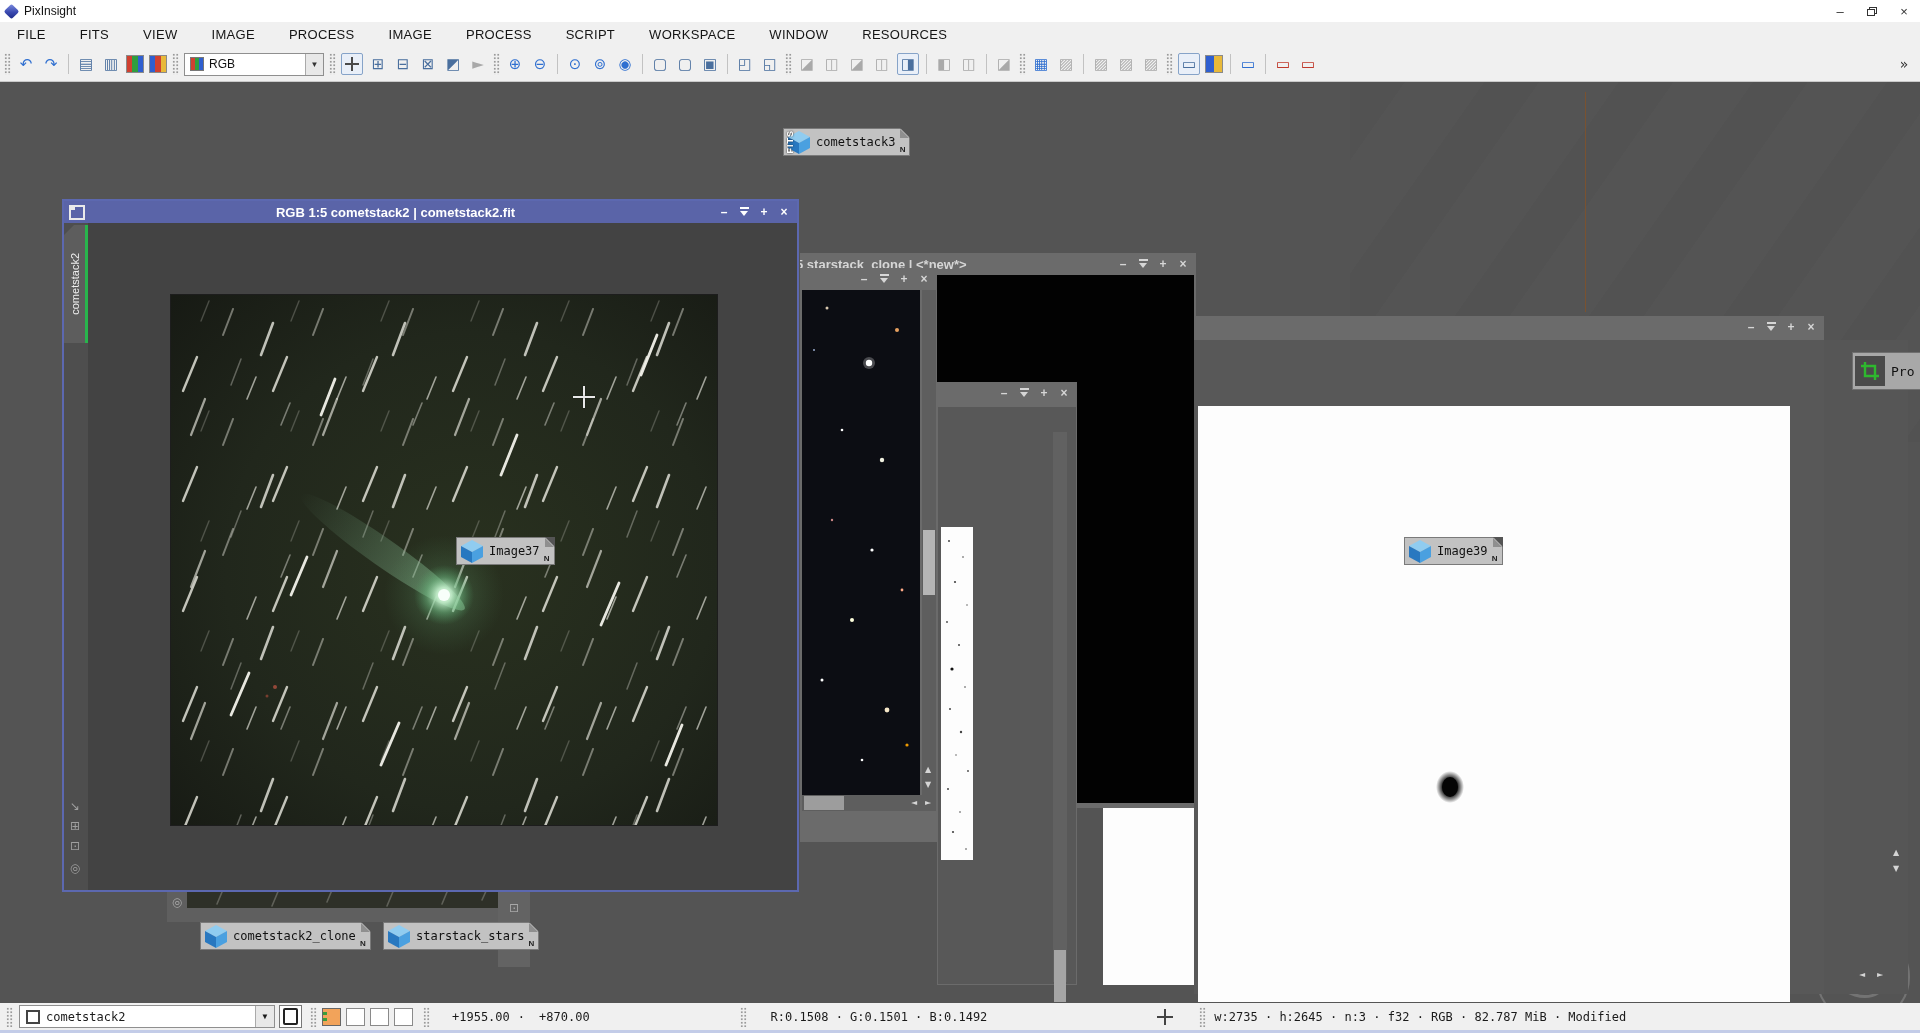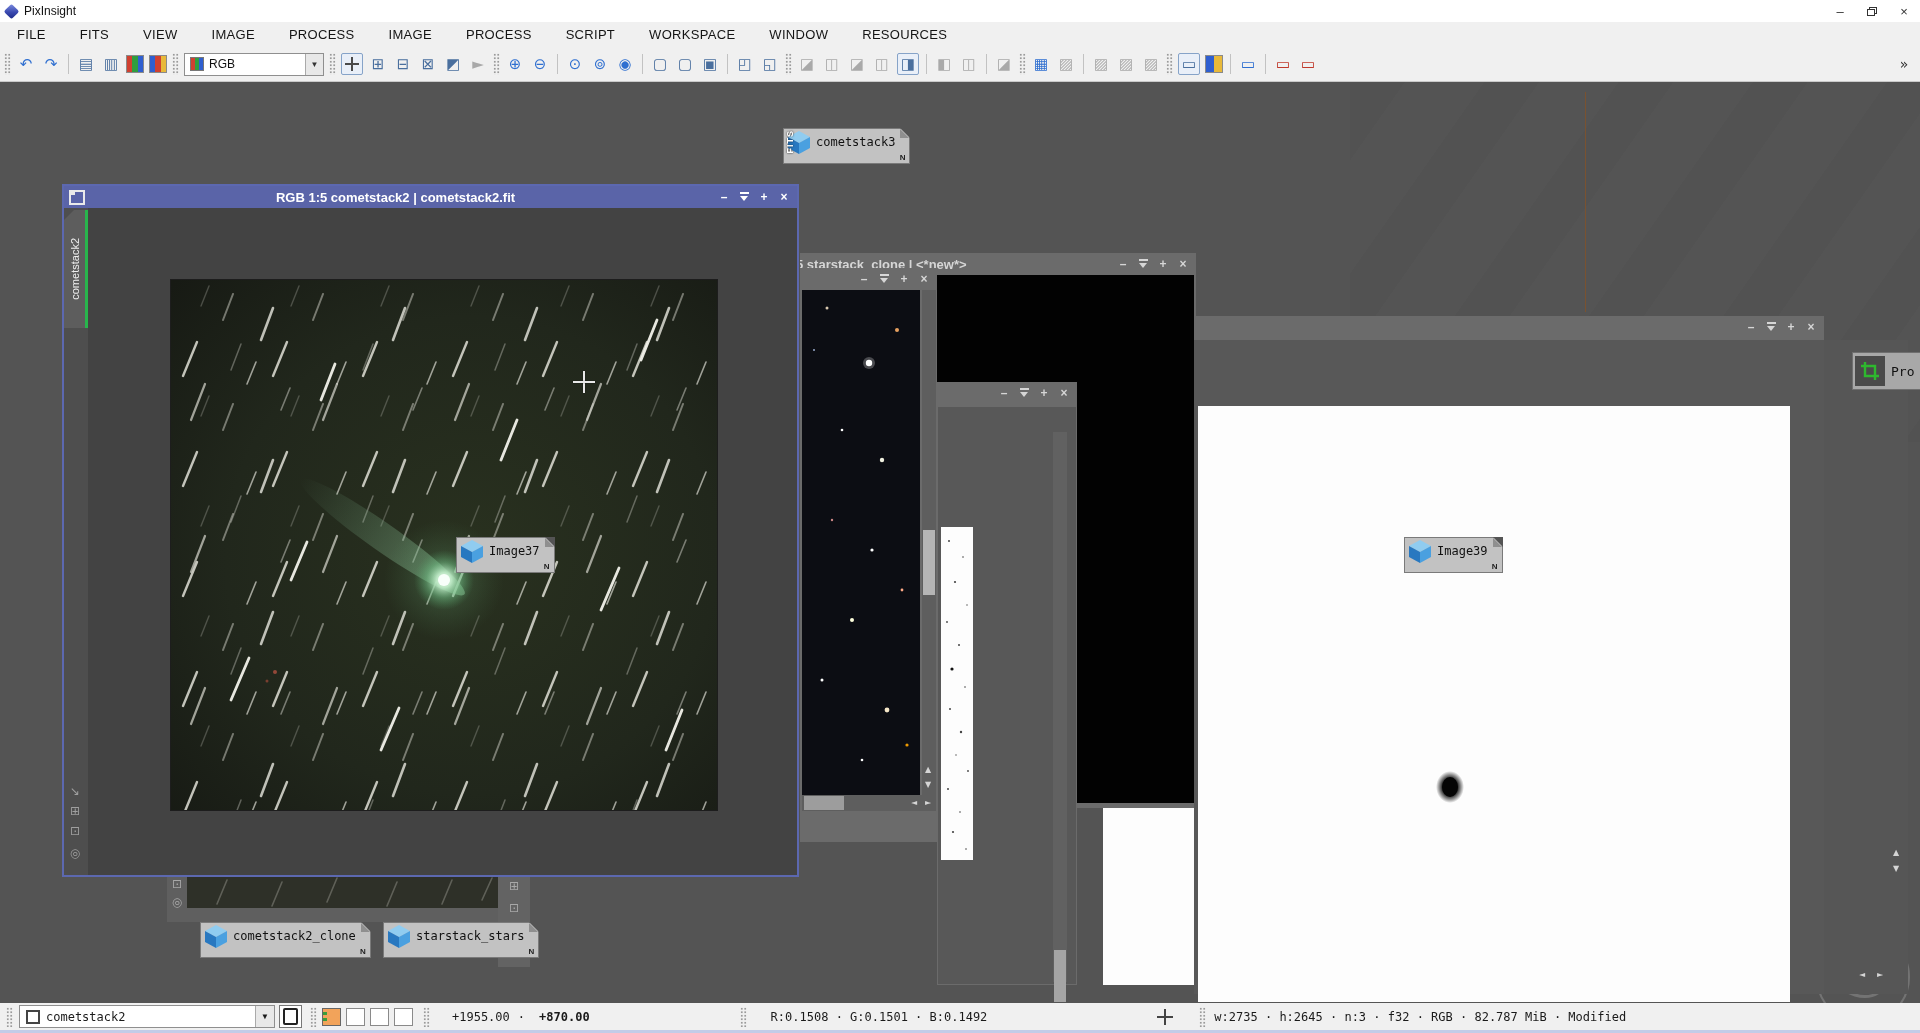--- a/index.html
+++ b/index.html
@@ -58,21 +58,21 @@
   .wctl{margin-left:auto;display:flex;align-items:center;gap:4px;padding-right:5px;position:relative;}
   .wbtn{width:16px;height:14px;display:flex;align-items:center;justify-content:center;
     font-weight:bold;font-size:12px;}
   .shadeg{display:inline-block;width:9px;height:10px;position:relative;}
   .shadeg::before{content:"";position:absolute;top:0;left:0;right:0;height:2px;background:currentColor;}
   .shadeg::after{content:"";position:absolute;top:4px;left:0;border-left:4px solid transparent;
     border-right:4px solid transparent;border-top:5px solid currentColor;}
   .inactive-win .wtitle{background:#6b6b6b;color:#d6d6d6;}
   .inactive-win{background:#6b6b6b;}
   
-  #main-win{position:absolute;left:62px;top:102px;width:737px;height:693px;
+  #main-win{position:absolute;left:62px;top:117px;width:737px;height:693px;
     border:2px solid #5c68b0;background:#4a4a4a;z-index:8;box-sizing:border-box;}
   #main-win .wtitle{background:#5a64a8;color:#fff;}
   .view-icon{width:12px;height:11px;border:2px solid #eaeaea;margin-left:5px;position:relative;}
   .view-icon::before{content:"";position:absolute;left:0;top:0;width:4px;height:3px;background:#eaeaea;}
   .mw-left{position:absolute;left:0;top:22px;bottom:0;width:24px;background:#4e4e4e;}
   .side-tab{position:absolute;left:0;top:2px;width:21px;height:118px;background:#5d5d5d;
     border-right:3px solid #28b54c;clip-path:polygon(0 10px,10px 0,100% 0,100% 100%,0 100%);
     display:flex;align-items:center;justify-content:center;}
   .side-tab span{writing-mode:vertical-rl;transform:rotate(180deg);font-size:11px;color:#efefef;}
   .strip-ico{position:absolute;left:3px;width:16px;height:16px;color:#9f9f9f;font-size:12px;
@@ -105,21 +105,21 @@
   #gray-win .ttext{text-align:left;padding-left:60px;}
   #blob{position:absolute;left:237px;top:364px;}
   #edge-panel{position:absolute;left:1824px;top:258px;width:84px;height:654px;background:#565656;z-index:4;}
   
   #fragment{position:absolute;left:167px;top:790px;width:363px;height:50px;background:#5f5f5f;z-index:3;}
   #frag-col{position:absolute;left:498px;top:790px;width:32px;height:95px;background:#636363;z-index:3;}
   .fcol-ico{position:absolute;left:8px;width:16px;height:16px;color:#a8a8a8;font-size:12px;
     display:flex;align-items:center;justify-content:center;font-family:"DejaVu Sans",sans-serif;}
   
   .icontag{position:absolute;height:26px;background:#c2c2c2;border:1px solid #7a7a7a;
-    display:flex;align-items:center;z-index:9;padding:0 14px 8px 2px;}
+    display:flex;align-items:center;z-index:9;padding:0 14px 0 2px;}
   .icontag::after{content:"";position:absolute;top:-1px;right:-1px;
     border-top:10px solid #545454;border-left:10px solid transparent;}
   .icontag::before{content:"";position:absolute;top:0;right:0;
     border-bottom:9px solid #8f8f8f;border-right:9px solid transparent;}
   .tag-label{font-family:"DejaVu Sans Mono",monospace;font-size:12px;color:#111;margin-left:4px;white-space:nowrap;}
   .tag-n{position:absolute;right:4px;bottom:1px;font-size:8px;font-weight:bold;color:#222;}
   .fits-txt{position:absolute;left:1px;top:1px;writing-mode:vertical-rl;transform:rotate(180deg);
     font-size:9px;font-weight:bold;color:#fff;text-shadow:0 0 2px #000;letter-spacing:1px;}
   #pro-tag{position:absolute;left:1852px;top:270px;width:68px;height:36px;background:#a8a8a8;
     border:1px solid #6f6f6f;display:flex;align-items:center;z-index:9;overflow:hidden;}
@@ -581,21 +581,21 @@
         <i></i>
       </span>
     <span class="grip" style="margin-left:8px;"></span>
     <span class="sq orange"></span>
     <span class="sq"></span>
     <span class="sq"></span>
     <span class="sq"></span>
     <span class="grip" style="margin-left:10px;"></span>
     <span class="sfield" style="margin-left:22px;">+1955.00</span>
     <span class="sfield" style="margin-left:8px;">·</span>
-    <span class="sfield" style="font-weight:bold;">+870.00</span>
+    <span class="sfield" style="">+870.00</span>
     <span class="grip" style="margin-left:150px;"></span>
     <span class="sfield" style="margin-left:24px;">R:0.1508 · G:0.1501 · B:0.1492</span>
     <span class="scross" style="margin-left:170px;"></span>
     <span class="grip" style="margin-left:26px;"></span>
     <span class="sfield" style="margin-left:8px;">w:2735 · h:2645 · n:3 · f32 · RGB · 82.787 MiB · Modified</span>
   </div>
   <div class="bottom-line"></div>
 
 </div>
 

